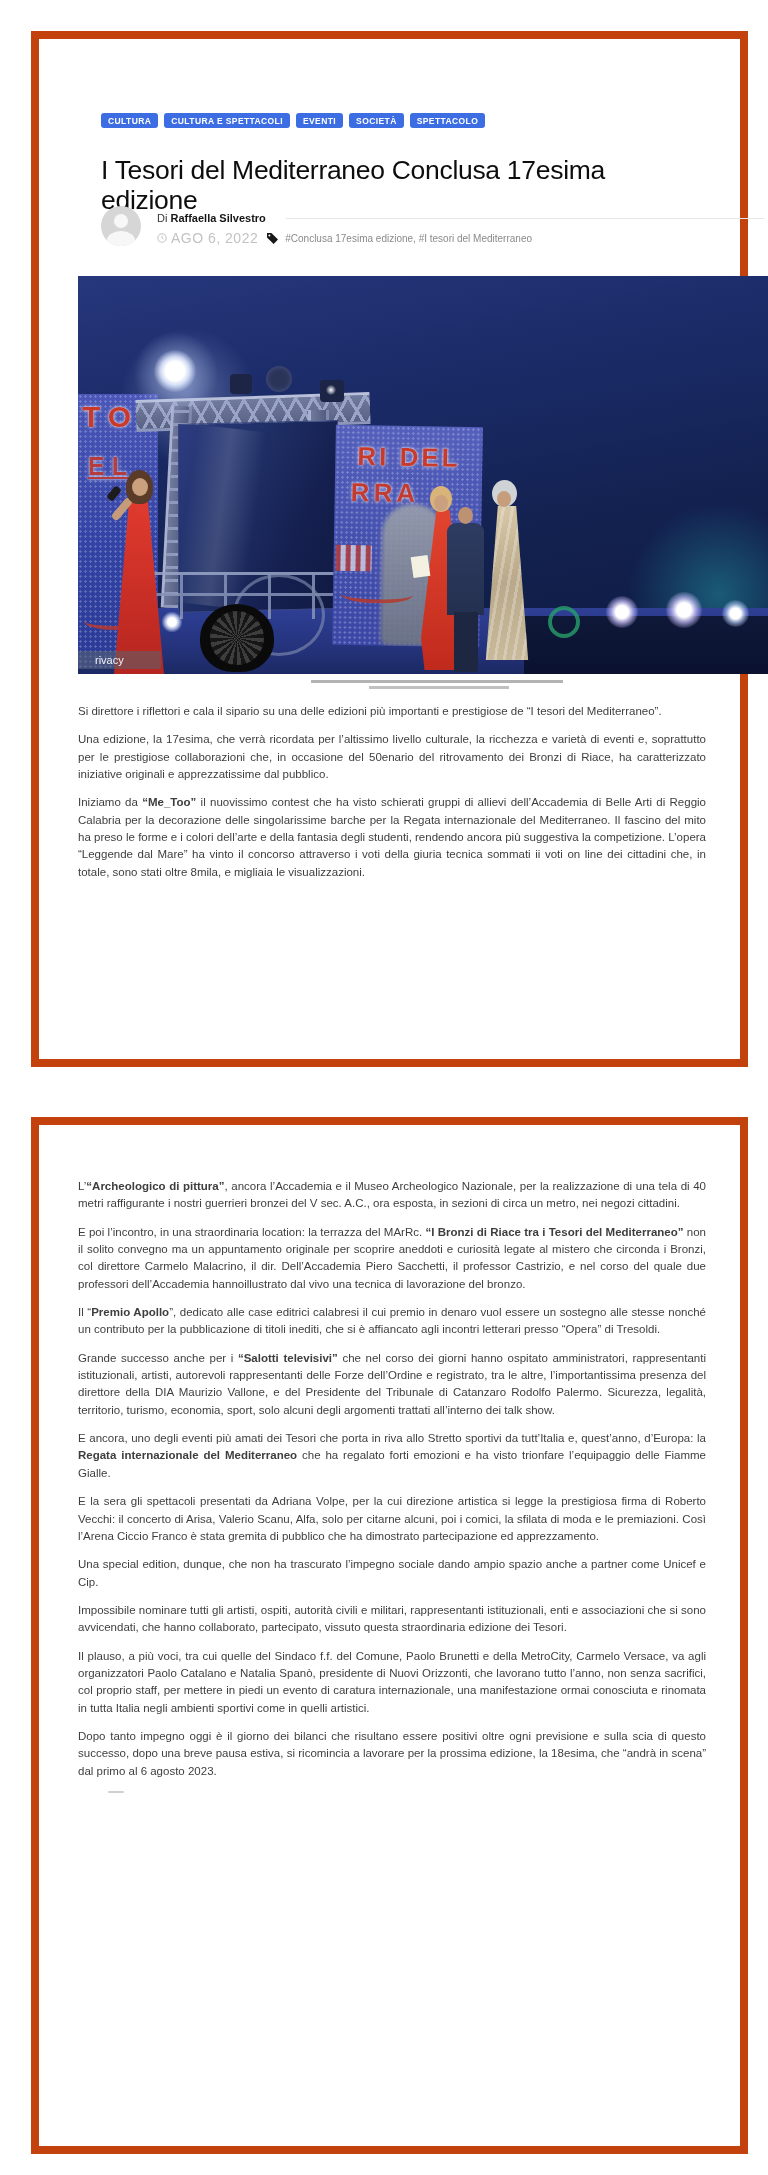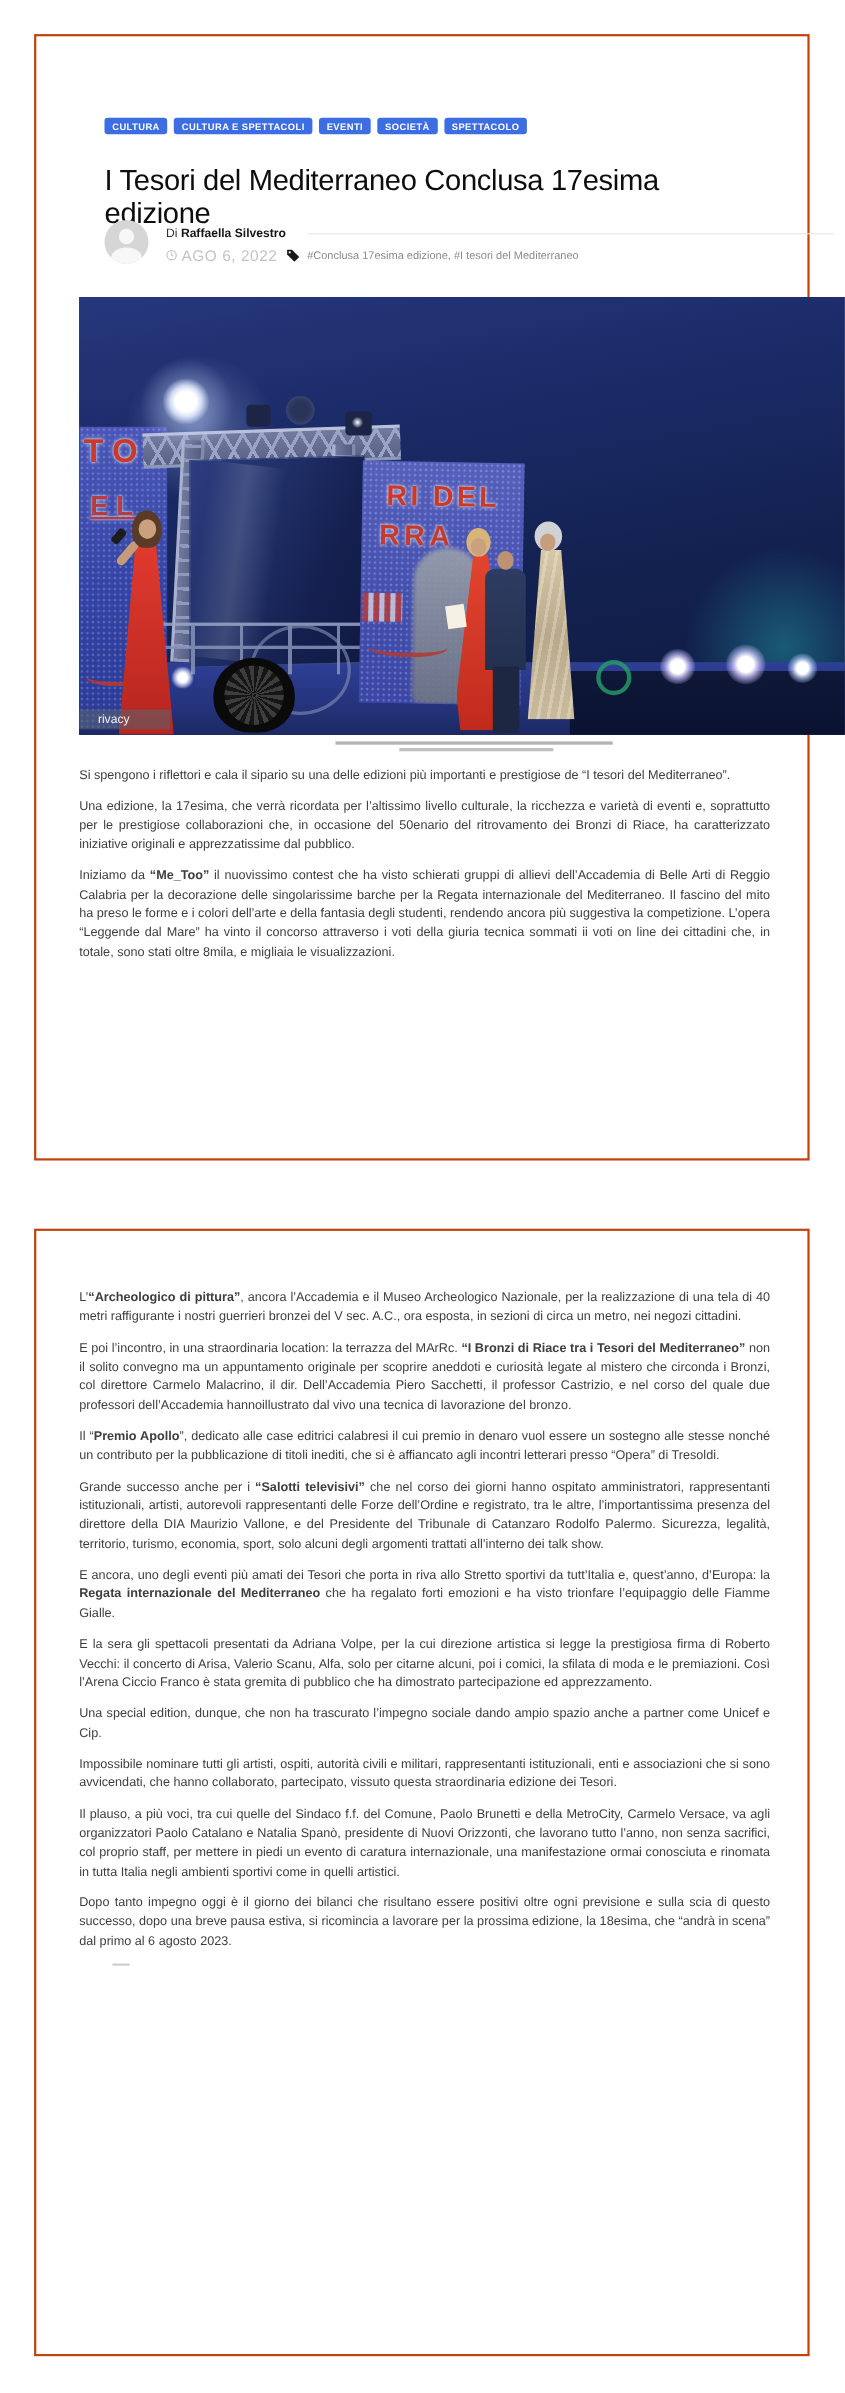--- a/index.html
+++ b/index.html
@@ -1,18 +1,18 @@
 <!DOCTYPE html>
 <html><head>
 <meta charset="utf-8">
 <style>
   html,body{margin:0;padding:0;background:#fff;}
   .canvas{position:relative;width:768px;height:2175px;background:#ffffff;
           font-family:"Liberation Sans",sans-serif;overflow:hidden;}
-  .page{position:absolute;left:31px;width:701px;border:2px solid #c2410c;background:#fff;}
+  .page{position:absolute;left:31px;width:701px;border:8px solid #c2410c;background:#fff;}
   #page1{top:31px;height:1020px;}
   #page2{top:1117px;height:1021px;}
 
   
   .badges{position:absolute;left:62px;top:74px;display:flex;gap:6px;}
   .badge{background:#3c6de2;color:#fff;font-size:8.5px;font-weight:bold;
          letter-spacing:.4px;padding:3px 7px 2px;border-radius:3px;white-space:nowrap;}
   .title{position:absolute;left:62px;top:98px;width:588px;font-size:26.5px;line-height:30px;
          font-weight:400;letter-spacing:-.3px;color:#0d0d0d;}
   .byline{position:absolute;left:62px;top:167px;}
@@ -246,21 +246,21 @@
 
       <div class="ph-watermark">rivacy</div>
     </div>
 
     <div class="caption-lines">
       <div class="l1"></div>
       <div class="l2"></div>
     </div>
 
     <div class="paras">
-      <p><span>Si spengono i riflettori e cala il sipario su una delle edizioni più importanti e prestigiose de “I tesori del Mediterraneo”.</span></p>
+      <p><span>Si direttore i riflettori e cala il sipario su una delle edizioni più importanti e prestigiose de “I tesori del Mediterraneo”.</span></p>
       <p><span>Una edizione, la 17esima, che verrà ricordata per l’altissimo livello culturale, la ricchezza e varietà di eventi e, soprattutto per le prestigiose collaborazioni che, in occasione del 50enario del ritrovamento dei Bronzi di Riace, ha caratterizzato iniziative originali e apprezzatissime dal pubblico.</span></p>
       <p><span>Iniziamo da </span><span class="b">“Me_Too”</span><span> il nuovissimo contest che ha visto schierati gruppi di allievi dell’Accademia di Belle Arti di Reggio Calabria per la decorazione delle singolarissime barche per la Regata internazionale del Mediterraneo. Il fascino del mito ha preso le forme e i colori dell’arte e della fantasia degli studenti, rendendo ancora più suggestiva la competizione. L’opera “Leggende dal Mare” ha vinto il concorso attraverso i voti della giuria tecnica sommati ii voti on line dei cittadini che, in totale, sono stati oltre 8mila, e migliaia le visualizzazioni.</span></p>
     </div>
   </div>
 
   <div class="page" id="page2">
     <div class="paras">
       <p><span>L’</span><span class="b">“Archeologico di pittura”</span><span>, ancora l’Accademia e il Museo Archeologico Nazionale, per la realizzazione di una tela di 40 metri raffigurante i nostri guerrieri bronzei del V sec. A.C., ora esposta, in sezioni di circa un metro, nei negozi cittadini.</span></p>
       <p><span>E poi l’incontro, in una straordinaria location: la terrazza del MArRc. </span><span class="b">“I Bronzi di Riace tra i Tesori del Mediterraneo”</span><span> non il solito convegno ma un appuntamento originale per scoprire aneddoti e curiosità legate al mistero che circonda i Bronzi, col direttore Carmelo Malacrino, il dir. Dell’Accademia Piero Sacchetti, il professor Castrizio, e nel corso del quale due professori dell’Accademia hannoillustrato dal vivo una tecnica di lavorazione del bronzo.</span></p>
       <p><span>Il “</span><span class="b">Premio Apollo</span><span>”, dedicato alle case editrici calabresi il cui premio in denaro vuol essere un sostegno alle stesse nonché un contributo per la pubblicazione di titoli inediti, che si è affiancato agli incontri letterari presso “Opera” di Tresoldi.</span></p>

